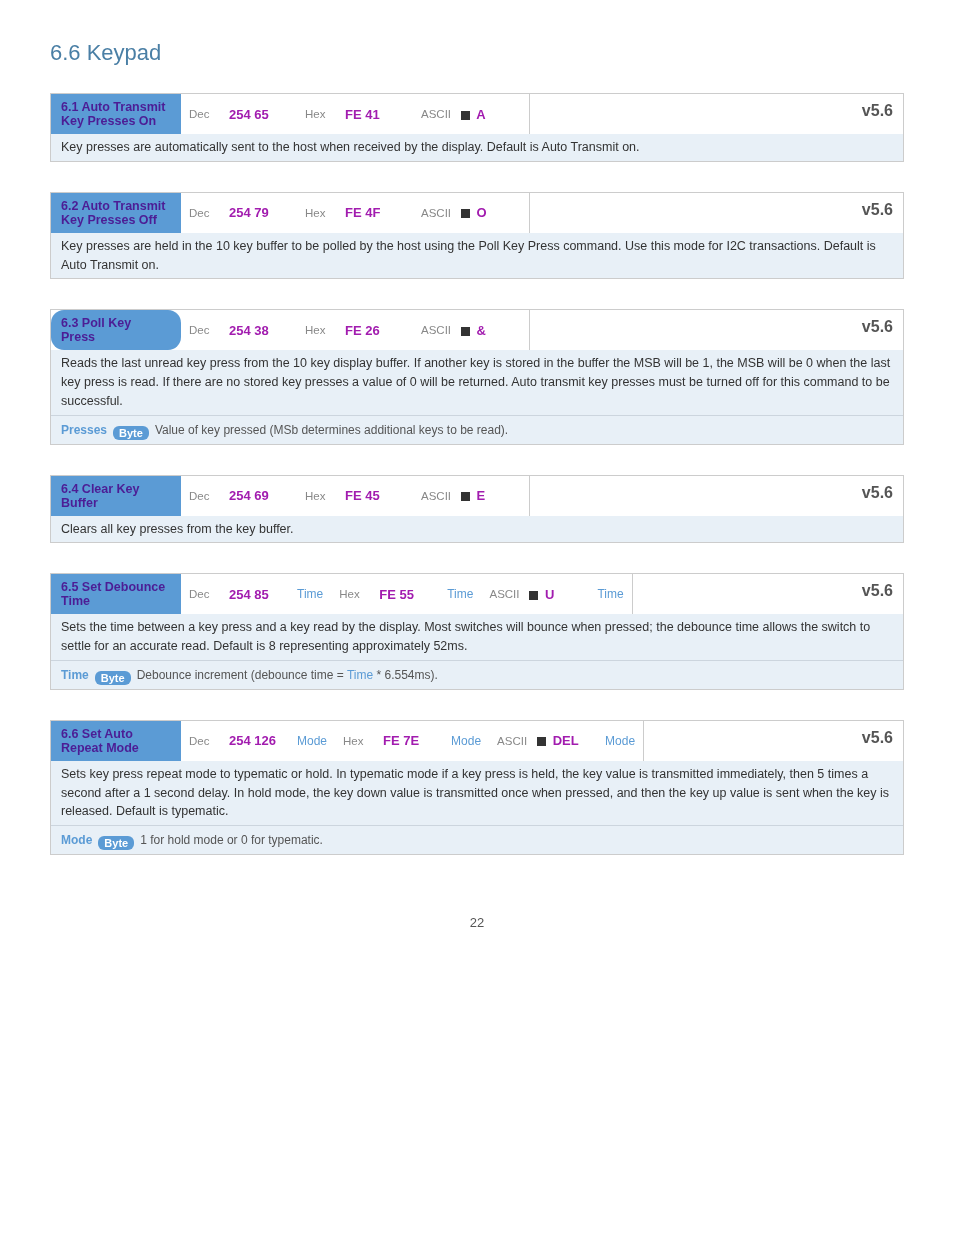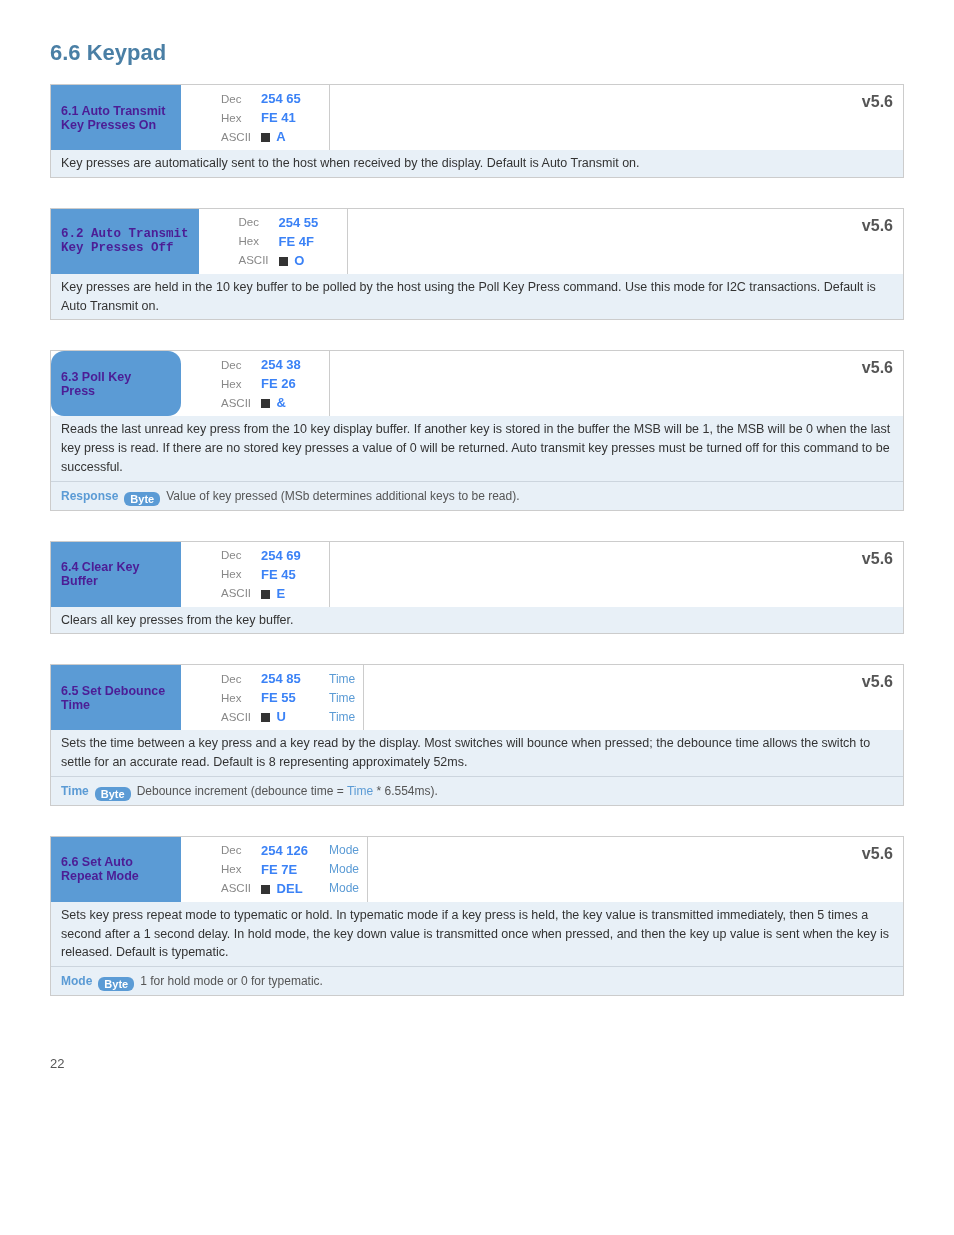--- a/index.html
+++ b/index.html
@@ -8,23 +8,23 @@
       font-size: 13px;
       background: #fff;
       color: #333;
       padding: 40px 50px;
       max-width: 954px;
       margin: 0 auto;
     }
 
     .page-title {
       font-size: 22px;
-      font-weight: bold;
+      font-weight: normal;
       color: #4a7fa5;
-      margin-bottom: 18px;
+      margin-bottom: 27px;
     }
 
     .command-block {
       margin-bottom: 20px;
       border: 1px solid #ccc;
     }
 
     .command-header {
       display: flex;
       align-items: stretch;
@@ -36,42 +36,41 @@
       font-weight: bold;
       font-size: 12.5px;
       padding: 6px 10px;
       min-width: 130px;
       display: flex;
       align-items: center;
     }
 
     .cmd-codes {
       display: flex;
-      flex-direction: column;
+      flex-direction: row;
       padding: 4px 0;
       border-right: 1px solid #ccc;
-      margin-left: 32px;
     }
 
     .cmd-code-row {
       display: flex;
       align-items: center;
       padding: 2px 8px;
     }
 
     .code-type {
       color: #888;
       font-size: 11.5px;
       width: 40px;
       text-align: left;
     }
 
     .code-value {
       font-weight: bold;
-      color: #3b82f6;
+      color: #a21caf;
       font-size: 13px;
       min-width: 60px;
     }
 
     .code-param {
       color: #5b9bd5;
       font-size: 12px;
       margin-left: 8px;
     }
 
@@ -126,21 +125,21 @@
     .ascii-square {
       display: inline-block;
       width: 9px;
       height: 9px;
       background: #333;
       margin-right: 3px;
       vertical-align: middle;
     }
 
     .page-number {
-      text-align: left;
+      text-align: center;
       margin-top: 30px;
       font-size: 13px;
       color: #555;
     }
   </style>
 </head>
 <body>
 
 <h1 class="page-title">6.6 Keypad</h1>
 
@@ -163,26 +162,26 @@
             <span class="code-value"><span class="ascii-square"></span> A</span>
           </div>
         </div>
         <div class="cmd-version">v5.6</div>
       </div>
       <div class="cmd-desc">Key presses are automatically sent to the host when received by the display.  Default is Auto Transmit on.</div>
     </div>
     <div style="height: 10px;"></div>
     <div class="command-block">
       <div class="command-header">
-        <div class="cmd-name-cell" style="white-space: pre-line; font-family: Liberation Mono, monospace;">6.2 Auto Transmit
+        <div class="cmd-name-cell" style="white-space: pre-line;">6.2 Auto Transmit
 Key Presses Off</div>
         <div class="cmd-codes">
           <div class="cmd-code-row">
             <span class="code-type">Dec</span>
-            <span class="code-value">254 55</span>
+            <span class="code-value">254 79</span>
           </div>
           <div class="cmd-code-row">
             <span class="code-type">Hex</span>
             <span class="code-value">FE 4F</span>
           </div>
           <div class="cmd-code-row">
             <span class="code-type">ASCII</span>
             <span class="code-value"><span class="ascii-square"></span> O</span>
           </div>
         </div>
@@ -206,21 +205,21 @@
           </div>
           <div class="cmd-code-row">
             <span class="code-type">ASCII</span>
             <span class="code-value"><span class="ascii-square"></span> &amp;</span>
           </div>
         </div>
         <div class="cmd-version">v5.6</div>
       </div>
       <div class="cmd-desc">Reads the last unread key press from the 10 key display buffer.  If another key is stored in the buffer the MSB will be 1, the MSB will be 0 when the last key press is read.  If there are no stored key presses a value of 0 will be returned.  Auto transmit key presses must be turned off for this command to be successful.</div>
       <div class="cmd-response">
-        <span class="resp-label">Response</span>
+        <span class="resp-label">Presses</span>
         <span class="resp-type">Byte</span>
         <span class="resp-desc">Value of key pressed (MSb determines additional keys to be read).</span>
       </div>
     </div>
     <div style="height: 10px;"></div>
     <div class="command-block">
       <div class="command-header">
         <div class="cmd-name-cell" style="white-space: pre-line;">6.4 Clear Key
 Buffer</div>
         <div class="cmd-codes">

